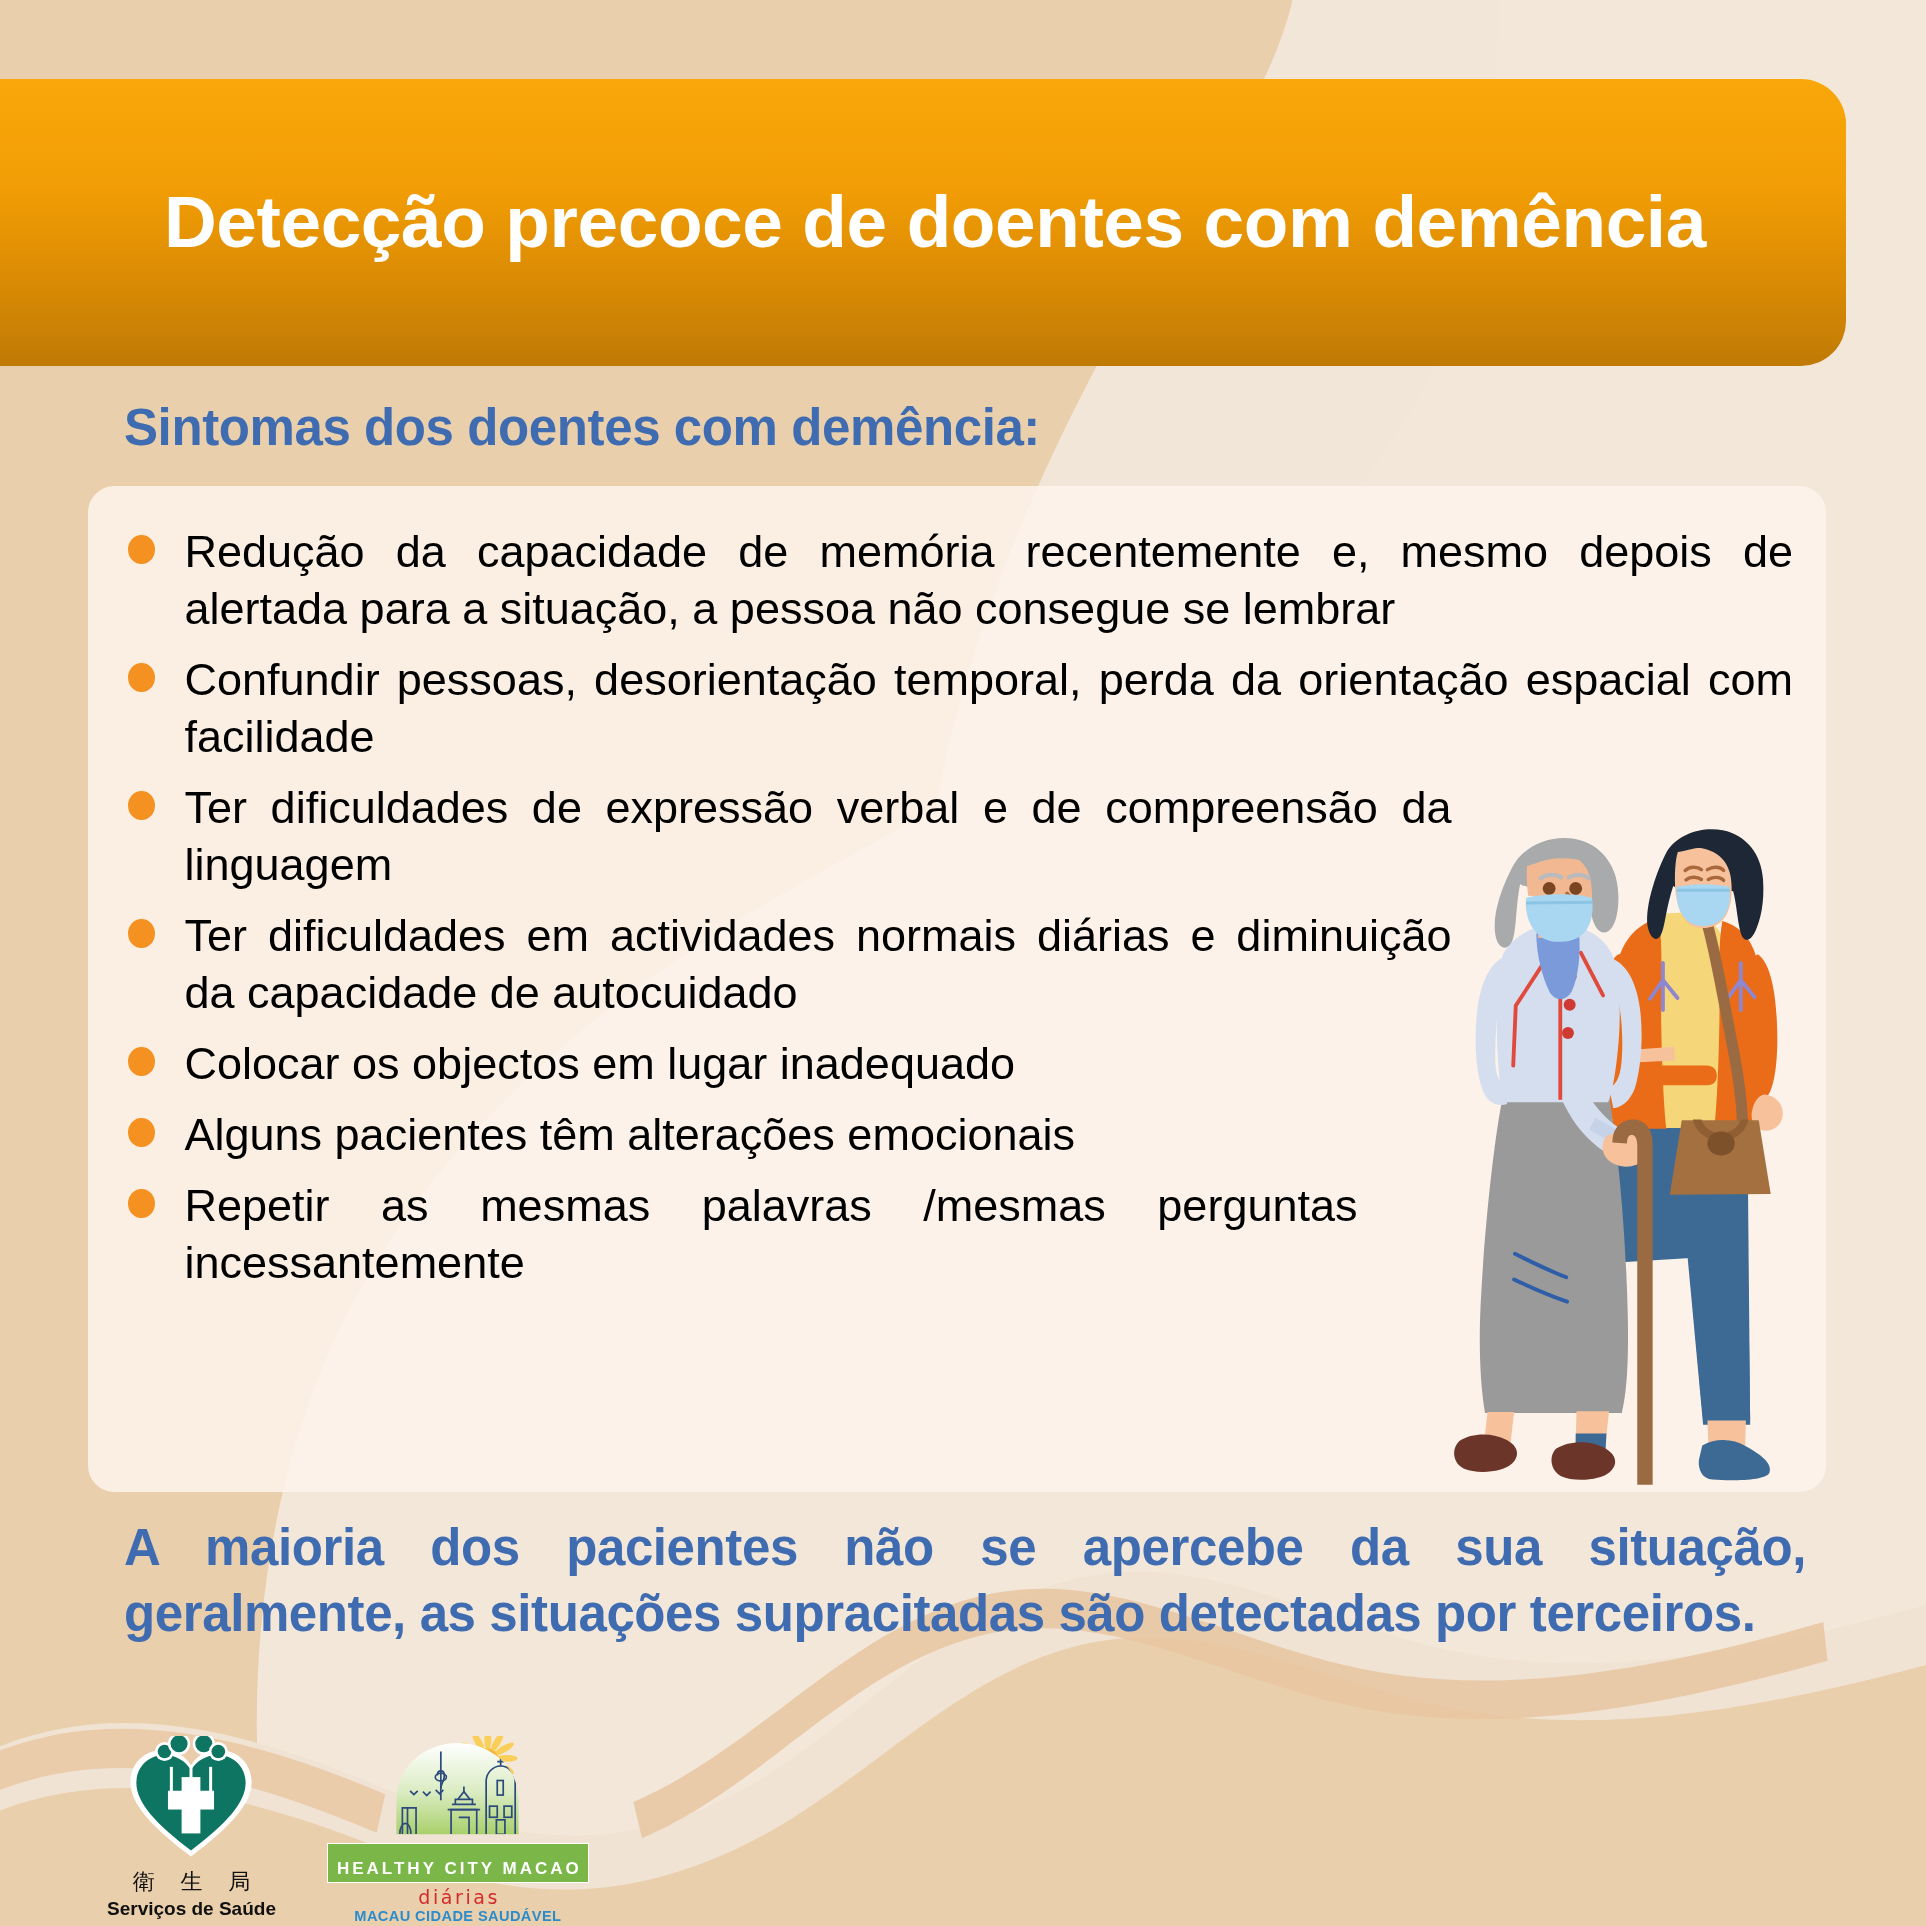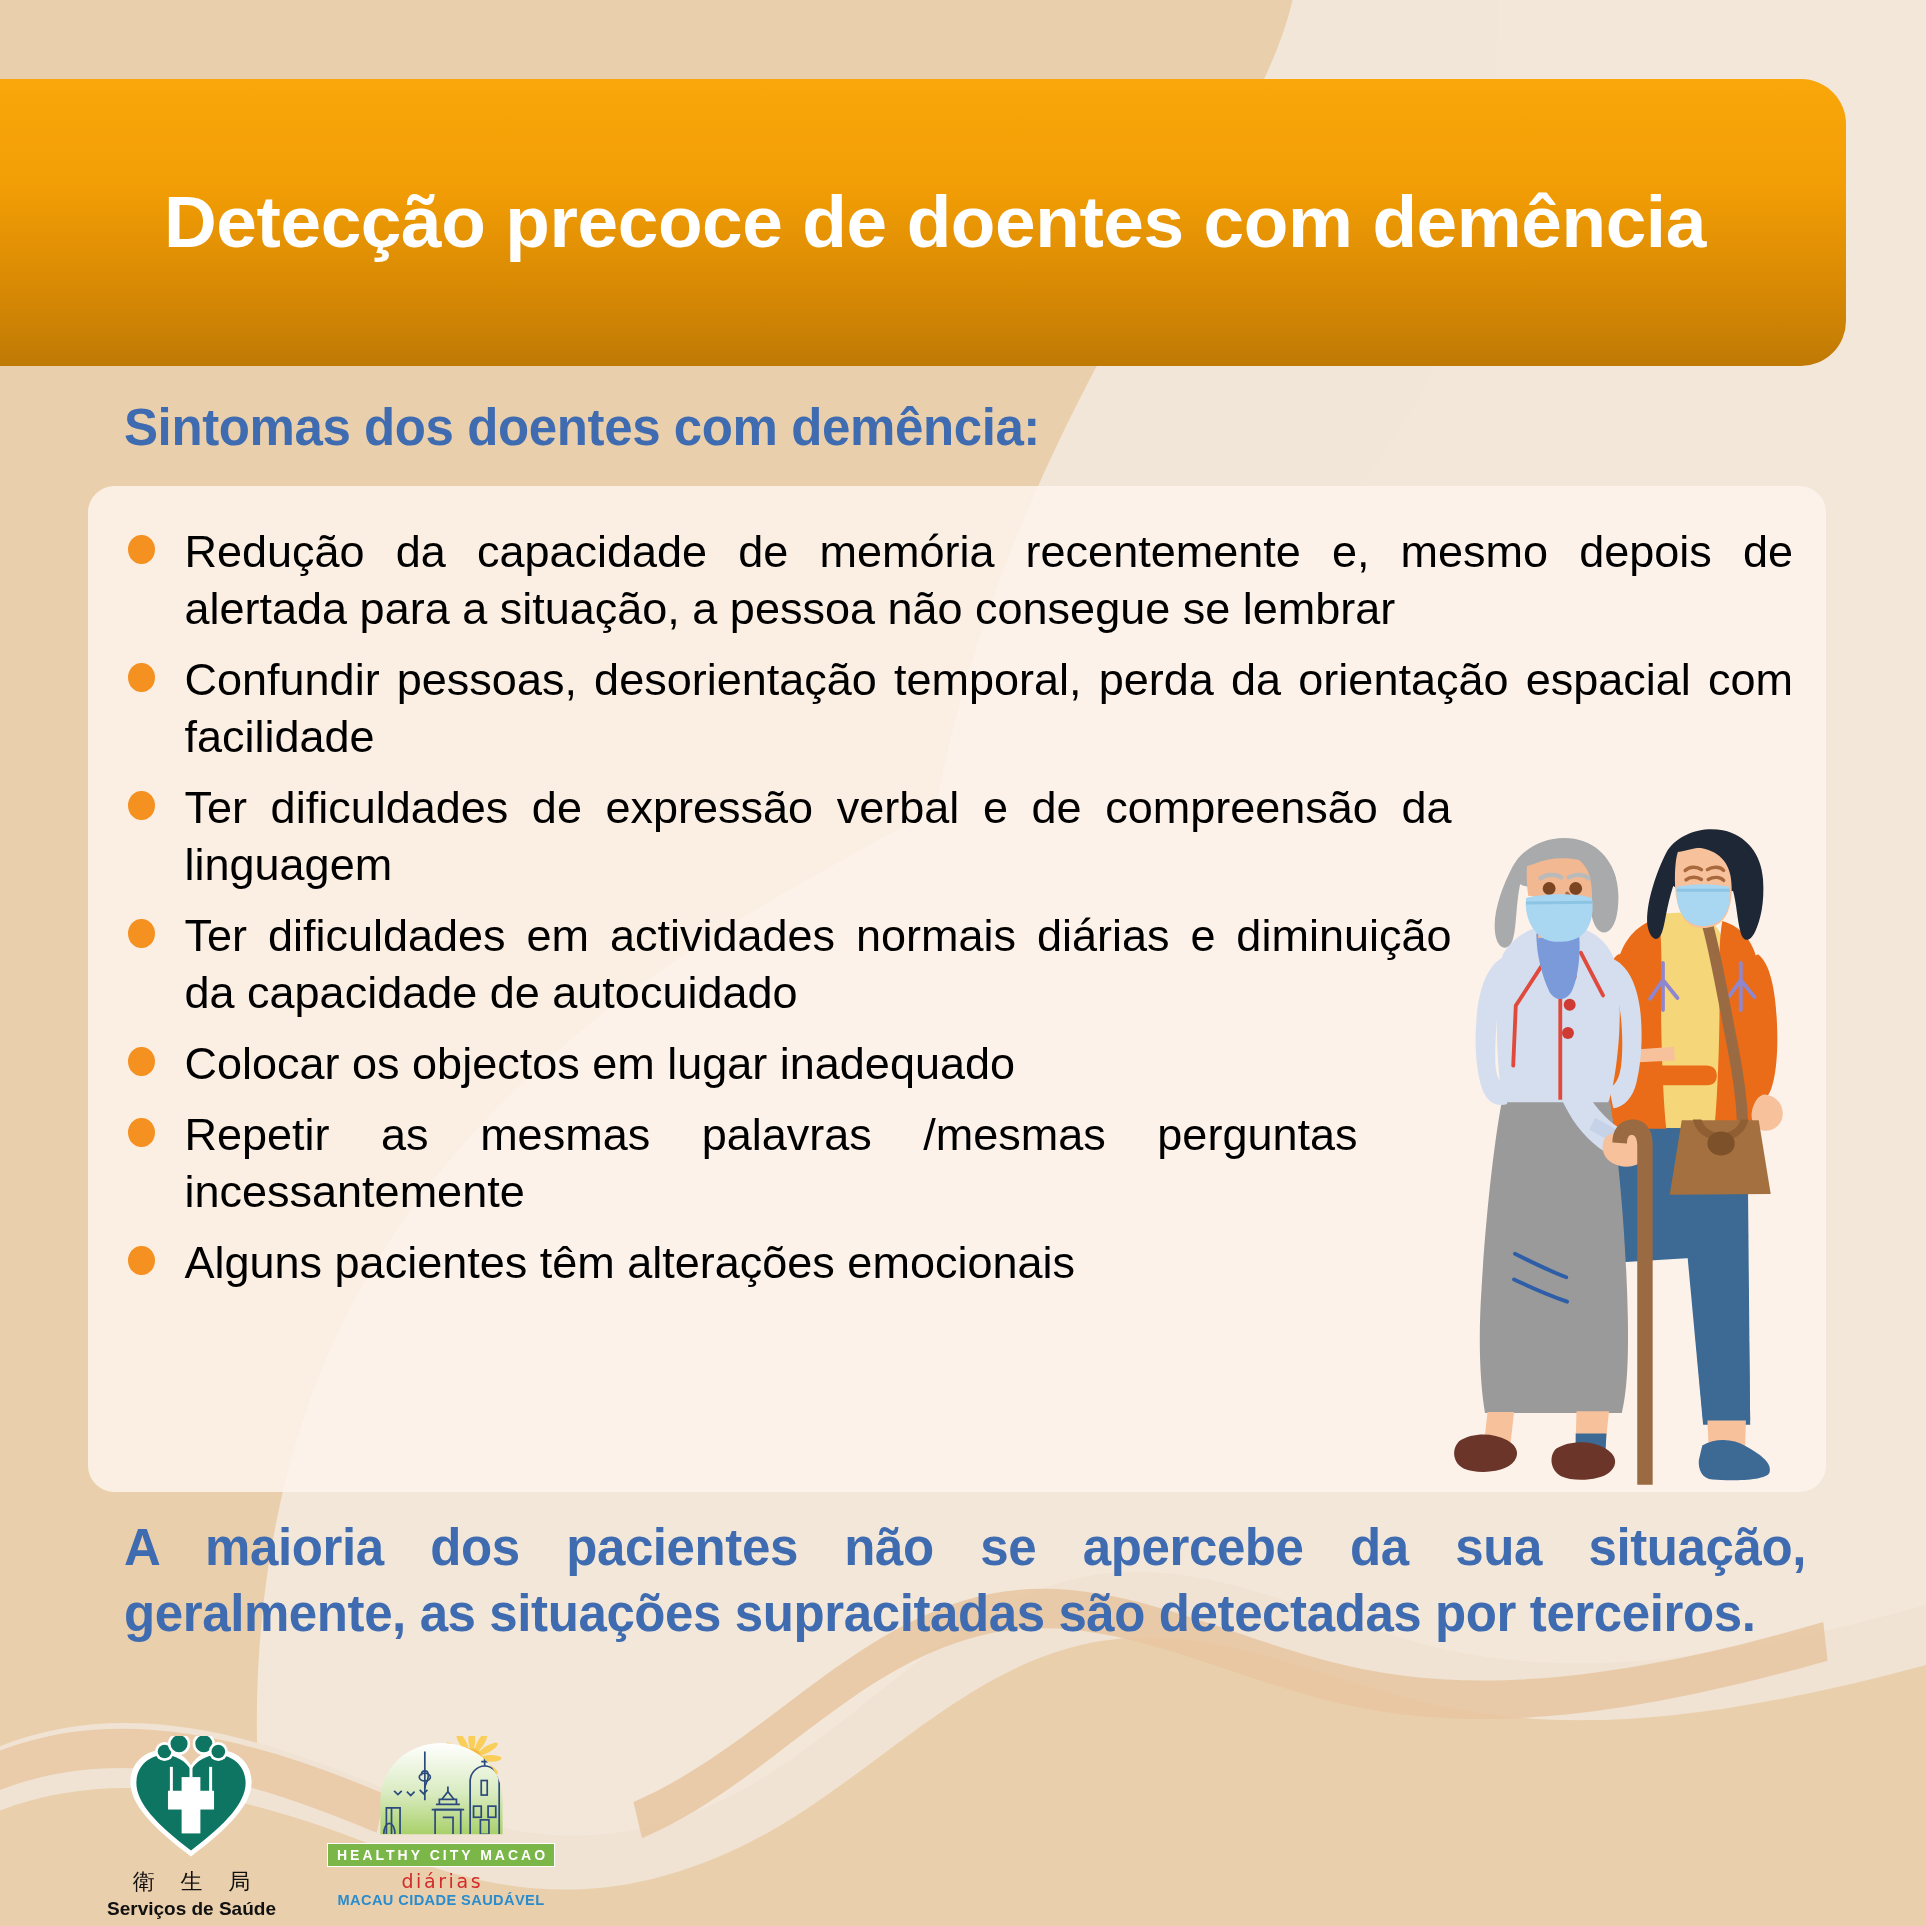--- a/index.html
+++ b/index.html
@@ -69,22 +69,22 @@
 
   
   .illus{position:absolute;left:1408px;top:826px;width:432px;height:693px;}
 
   
   .logos{position:absolute;left:107px;top:1736px;display:flex;align-items:flex-start;gap:51px;}
   .logo-block{display:flex;flex-direction:column;align-items:center;}
   .logo-cn{font-size:22px;letter-spacing:9.4px;color:#111;margin-top:6.8px;font-family:"DejaVu Sans",sans-serif;text-indent:9.4px;}
   .logo-pt{font-size:19px;font-weight:bold;color:#111;margin-top:1px;}
   .hc-green-band{
-    background:#7ab648;color:#ffffff;font-size:14px;font-weight:bold;
-    letter-spacing:3px;padding:3px 6px 3px 9px;border:1.3px solid #fff;
+    background:#7ab648;color:#ffffff;font-size:17px;font-weight:bold;
+    letter-spacing:3px;padding:15px 6px 3px 9px;border:1.3px solid #fff;
     text-align:left;white-space:nowrap;
   }
   .hc-cn{color:#d32b2b;font-size:19px;letter-spacing:2.6px;margin-top:2.6px;font-family:"DejaVu Sans",sans-serif;text-indent:2.6px;white-space:nowrap;}
   .hc-pt{color:#2a8ccc;font-size:14.6px;font-weight:bold;letter-spacing:0.4px;margin-top:0.9px;white-space:nowrap;}
 </style>
 </head>
 <body>
 
 <div id="poster">
 
@@ -143,28 +143,28 @@
     <div class="li narrow">
       <span class="dot"></span>
       <span class="li-text">Ter dificuldades em actividades normais diárias e diminuição da capacidade de autocuidado</span>
     </div>
 
     <div class="li narrow">
       <span class="dot"></span>
       <span class="li-text">Colocar os objectos em lugar inadequado</span>
     </div>
 
+    <div class="li narrow">
+      <span class="dot"></span>
+      <span class="li-text">Alguns pacientes têm alterações emocionais</span>
+    </div>
+
     <div class="li narrow2">
       <span class="dot"></span>
       <span class="li-text">Repetir as mesmas palavras /mesmas perguntas incessantemente</span>
-    </div>
-
-    <div class="li narrow">
-      <span class="dot"></span>
-      <span class="li-text">Alguns pacientes têm alterações emocionais</span>
     </div>
 
   </div>
 
   <svg class="illus" viewBox="0 0 1010 1620" xmlns="http://www.w3.org/2000/svg">
 
     <path d="M470,690 L640,690 L640,1010 L495,1010 Z" fill="#3d6a94"></path>
 
     <path d="M640,690 L790,700 L800,1390 L690,1390 L655,1000 Z" fill="#3d6a94"></path>
 

